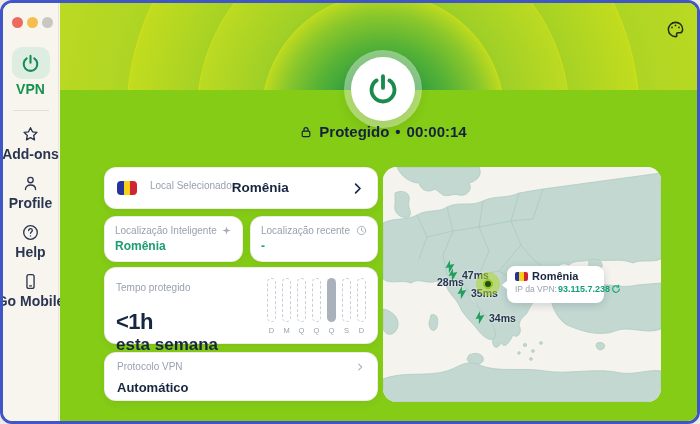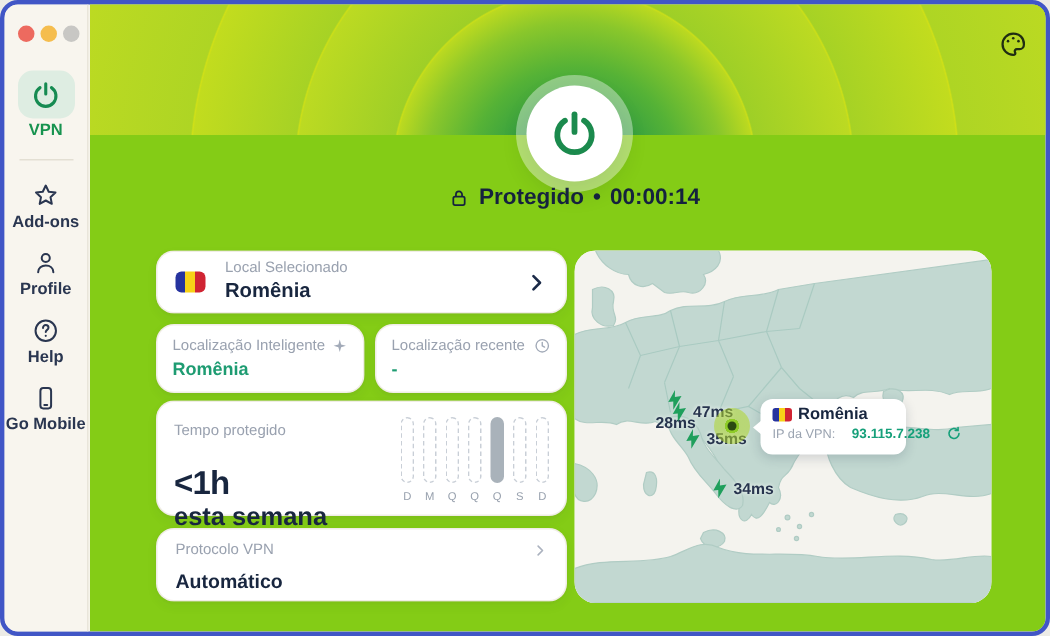--- a/index.html
+++ b/index.html
@@ -8,21 +8,21 @@
 
   
   .sidebar{position:absolute;left:0;top:0;bottom:0;width:56px;background:#F8F5EE;border-right:1px solid #E9E5DA;}
   .traffic{display:flex;gap:4px;padding:14px 0 0 9px;}
   .tl{width:11px;height:11px;border-radius:50%;}
   .tl.red{background:#ED6A5F;}
   .tl.yellow{background:#F5BD4E;}
   .tl.gray{background:#C8C7C4;}
   .nav{position:absolute;left:0;right:0;top:44px;display:flex;flex-direction:column;align-items:center;}
   .nav-item{display:flex;flex-direction:column;align-items:center;cursor:pointer;margin-bottom:11px;}
-  .nav-label{font-size:11px;font-weight:600;color:#2A3650;margin-top:2px;letter-spacing:0;white-space:nowrap;}
+  .nav-label{font-size:14px;font-weight:600;color:#2A3650;margin-top:2px;letter-spacing:0;white-space:nowrap;}
   .nav-item.active .nav-label{color:#17934F;}
   .vpn-tile{width:38px;height:32px;border-radius:10px;background:#DEEDE2;display:flex;align-items:center;justify-content:center;}
   .side-ico{width:20px;height:20px;display:flex;align-items:center;justify-content:center;color:#2A3650;}
   .side-divider{width:36px;height:1px;background:#E3DFD3;margin:2px 0 13px 0;}
 
   
   .main{position:absolute;left:57px;top:0;right:0;bottom:0;background:#84cc16;}
 
   .banner{position:absolute;left:0;top:0;right:0;height:87px;
     background-color:#BCDA22;
@@ -42,21 +42,21 @@
     font-size:15px;font-weight:600;color:#15223E;}
   .status-row .lock{display:flex;color:#15223E;}
 
   
   .card{position:absolute;background:#FFFFFF;border-radius:12px;border:1px solid rgba(228,223,210,0.55);
     box-shadow:0 1px 2px rgba(40,50,80,0.04),0 3px 8px rgba(40,50,80,0.05);}
   .card-label{font-size:10px;color:#99A1AF;}
   .card1{left:44px;top:164px;width:274px;height:42px;display:flex;align-items:center;padding:0 12px;cursor:pointer;}
   .flag{display:inline-block;width:20px;height:14px;border-radius:4px;overflow:hidden;flex:none;
     background:linear-gradient(90deg,#26339F 0 33.3%,#F7D117 33.3% 66.6%,#D02433 66.6% 100%);}
-  .card1 .texts{margin-left:13px;display:flex;flex-direction:column;line-height:1.25;}
+  .card1 .texts{margin-left:13px;display:flex;flex-direction:row;line-height:1.25;}
   .card1 .value{font-size:13.5px;font-weight:700;color:#18263F;}
   .chevron{margin-left:auto;display:flex;color:#1B2A48;}
 
   .card2a{left:44px;top:213px;width:139px;height:46px;padding:8px 10px;cursor:pointer;}
   .card2b{left:190px;top:213px;width:128px;height:46px;padding:8px 10px;cursor:pointer;}
   .mini-head{display:flex;align-items:flex-end;justify-content:space-between;}
   .mini-value{font-size:12px;font-weight:700;color:#1E9C72;margin-top:3px;}
   .mini-ico{color:#A2AAB8;display:flex;}
 
   .card3{left:44px;top:264px;width:274px;height:77px;padding:9px 11px;}
@@ -82,21 +82,21 @@
   .glow-dot{position:absolute;left:93px;top:105px;width:24px;height:24px;border-radius:50%;
     background:radial-gradient(circle,#8FCB28 0 28%,rgba(176,214,43,0.55) 29% 72%,rgba(176,214,43,0.15) 73% 100%);}
   .glow-dot::after{content:"";position:absolute;left:9px;top:9px;width:6px;height:6px;border-radius:50%;background:#2C4A12;}
   .tooltip{position:absolute;left:124px;top:99px;width:97px;height:37px;background:#FFFFFF;border-radius:8px;
     box-shadow:0 2px 8px rgba(30,45,70,0.18);padding:4px 8px;}
   .tooltip::before{content:"";position:absolute;left:-5px;top:14px;width:0;height:0;
     border-top:5px solid transparent;border-bottom:5px solid transparent;border-right:6px solid #FFFFFF;}
   .tt-row1{display:flex;align-items:center;gap:4px;}
   .tt-flag{width:13px;height:9px;border-radius:2px;}
   .tt-country{font-size:11px;font-weight:700;color:#18263F;}
-  .tt-row2{display:flex;align-items:center;gap:11px;margin-top:2px;}
+  .tt-row2{display:flex;align-items:center;gap:1px;margin-top:2px;}
   .tt-iplabel{font-size:8.5px;color:#9AA3B0;white-space:nowrap;}
   .tt-ip{font-size:9px;font-weight:700;color:#16A07A;white-space:nowrap;}
   .tt-refresh{display:flex;color:#16A07A;cursor:pointer;}
 </style>
 </head>
 <body>
 
 <div class="window">
 
   <div class="sidebar">
@@ -352,21 +352,21 @@
         <span class="ms">47ms</span>
       </div>
       <div class="ping" style="left:73px;top:119px;">
         <span class="bolt">
             <svg width="12" height="13" viewBox="0 0 12 14" fill="currentColor">
               <path d="M7 0 L1 8 H4.6 L3.8 14 L11 5 H6.2 Z"></path>
             </svg>
           </span>
         <span class="ms">35ms</span>
       </div>
-      <div class="ping" style="left:91px;top:152px;">
+      <div class="ping" style="left:91px;top:144px;">
         <span class="bolt">
             <svg width="12" height="13" viewBox="0 0 12 14" fill="currentColor">
               <path d="M7 0 L1 8 H4.6 L3.8 14 L11 5 H6.2 Z"></path>
             </svg>
           </span>
         <span class="ms">34ms</span>
       </div>
 
       <div class="glow-dot"></div>
 

